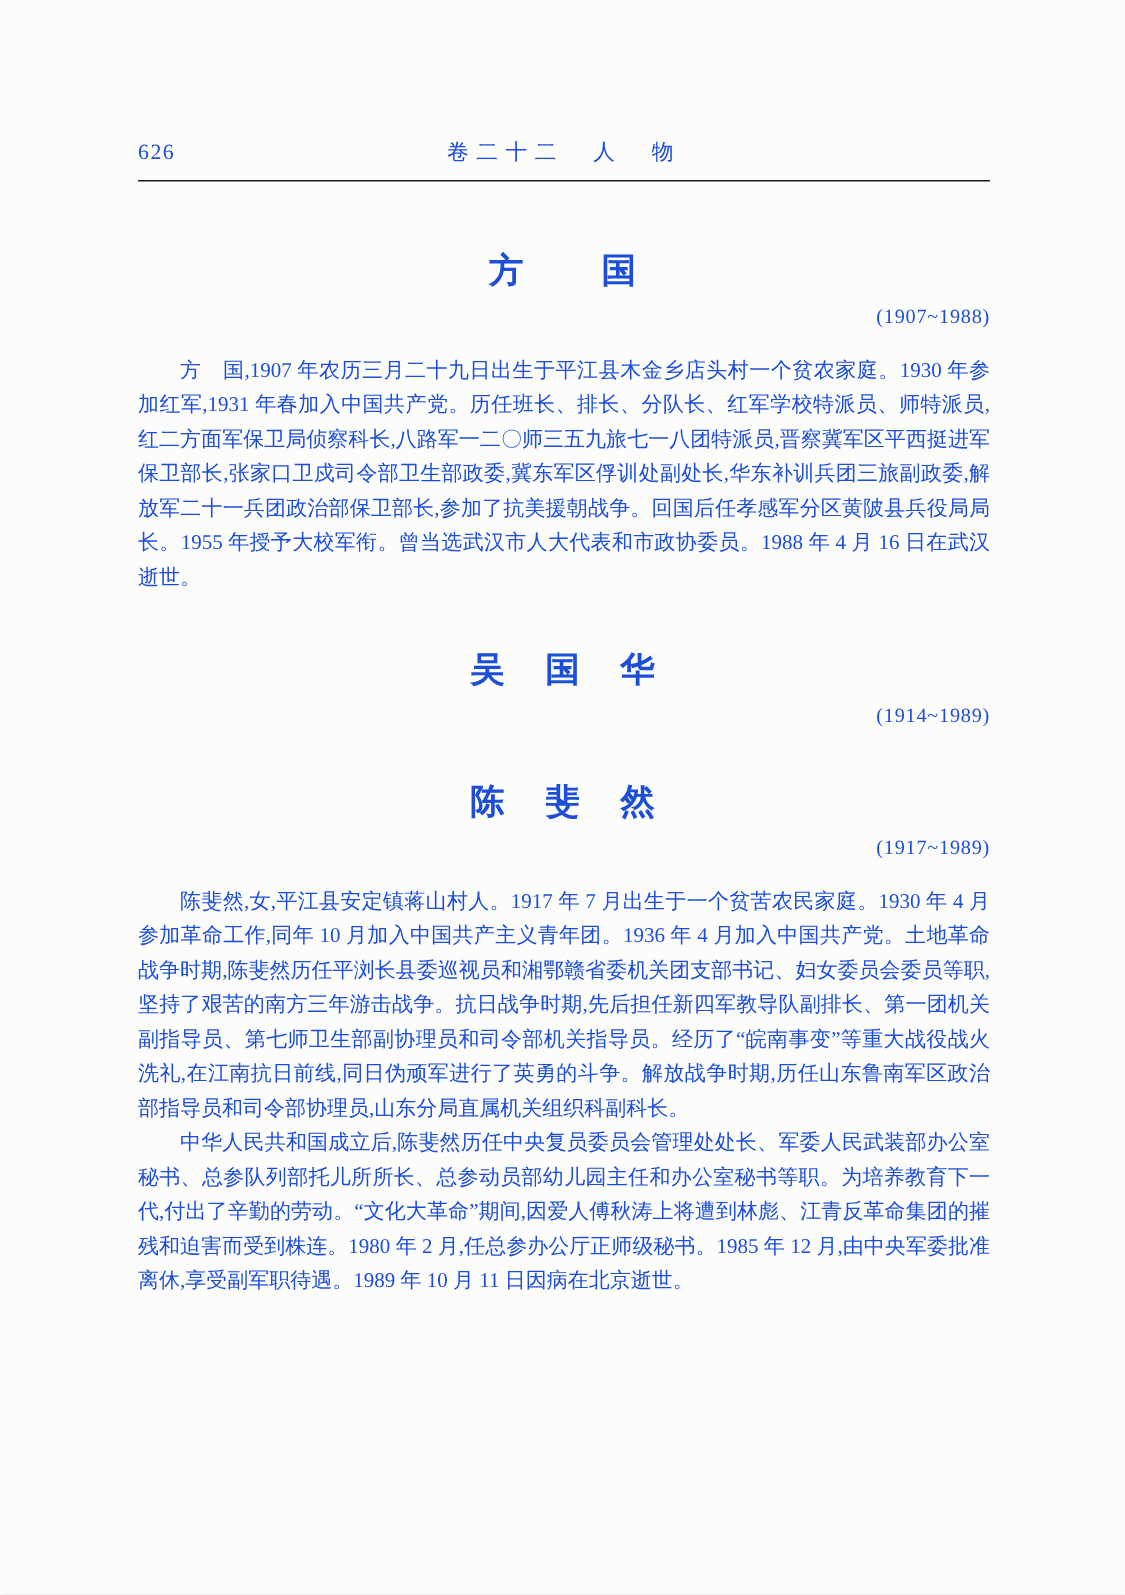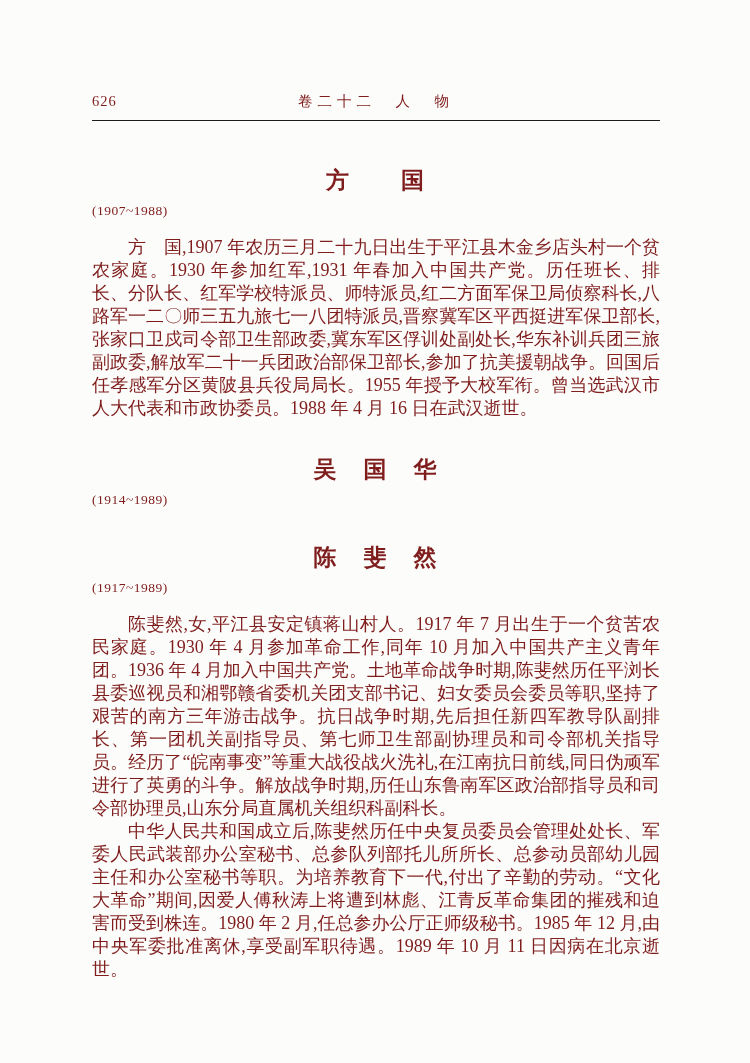--- a/index.html
+++ b/index.html
@@ -8,21 +8,21 @@
   }
   body {
     background: #f3f2ee;
     font-family: "Liberation Serif", "DejaVu Serif", serif;
   }
   .page {
     position: relative;
     width: 750px;
     height: 1063px;
     background: #fcfcfa;
-    color: #7f1d1d;
+    color: #1d4ed8;
     overflow: hidden;
     box-shadow: 0 0 4px rgba(0,0,0,.15);
   }
   .content {
     padding: 92px 90px 0 92px;
   }
   .page-header {
     display: flex;
     align-items: baseline;
     font-size: 14.5px;
@@ -51,28 +51,28 @@
     margin-top: 34px;
   }
   .entry-name {
     margin: 0;
     text-align: center;
     font-size: 23px;
     font-weight: bold;
     letter-spacing: 2px;
   }
   .entry-dates {
-    text-align: left;
+    text-align: right;
     font-size: 13.5px;
     margin-top: 7px;
     letter-spacing: .5px;
   }
   .entry-body {
     margin-top: 17px;
-    font-size: 18px;
+    font-size: 14px;
     line-height: 23px;
     text-align: justify;
   }
   .entry-body p {
     margin: 0;
     text-indent: 2em;
   }
 </style>
 </head>
 <body>

